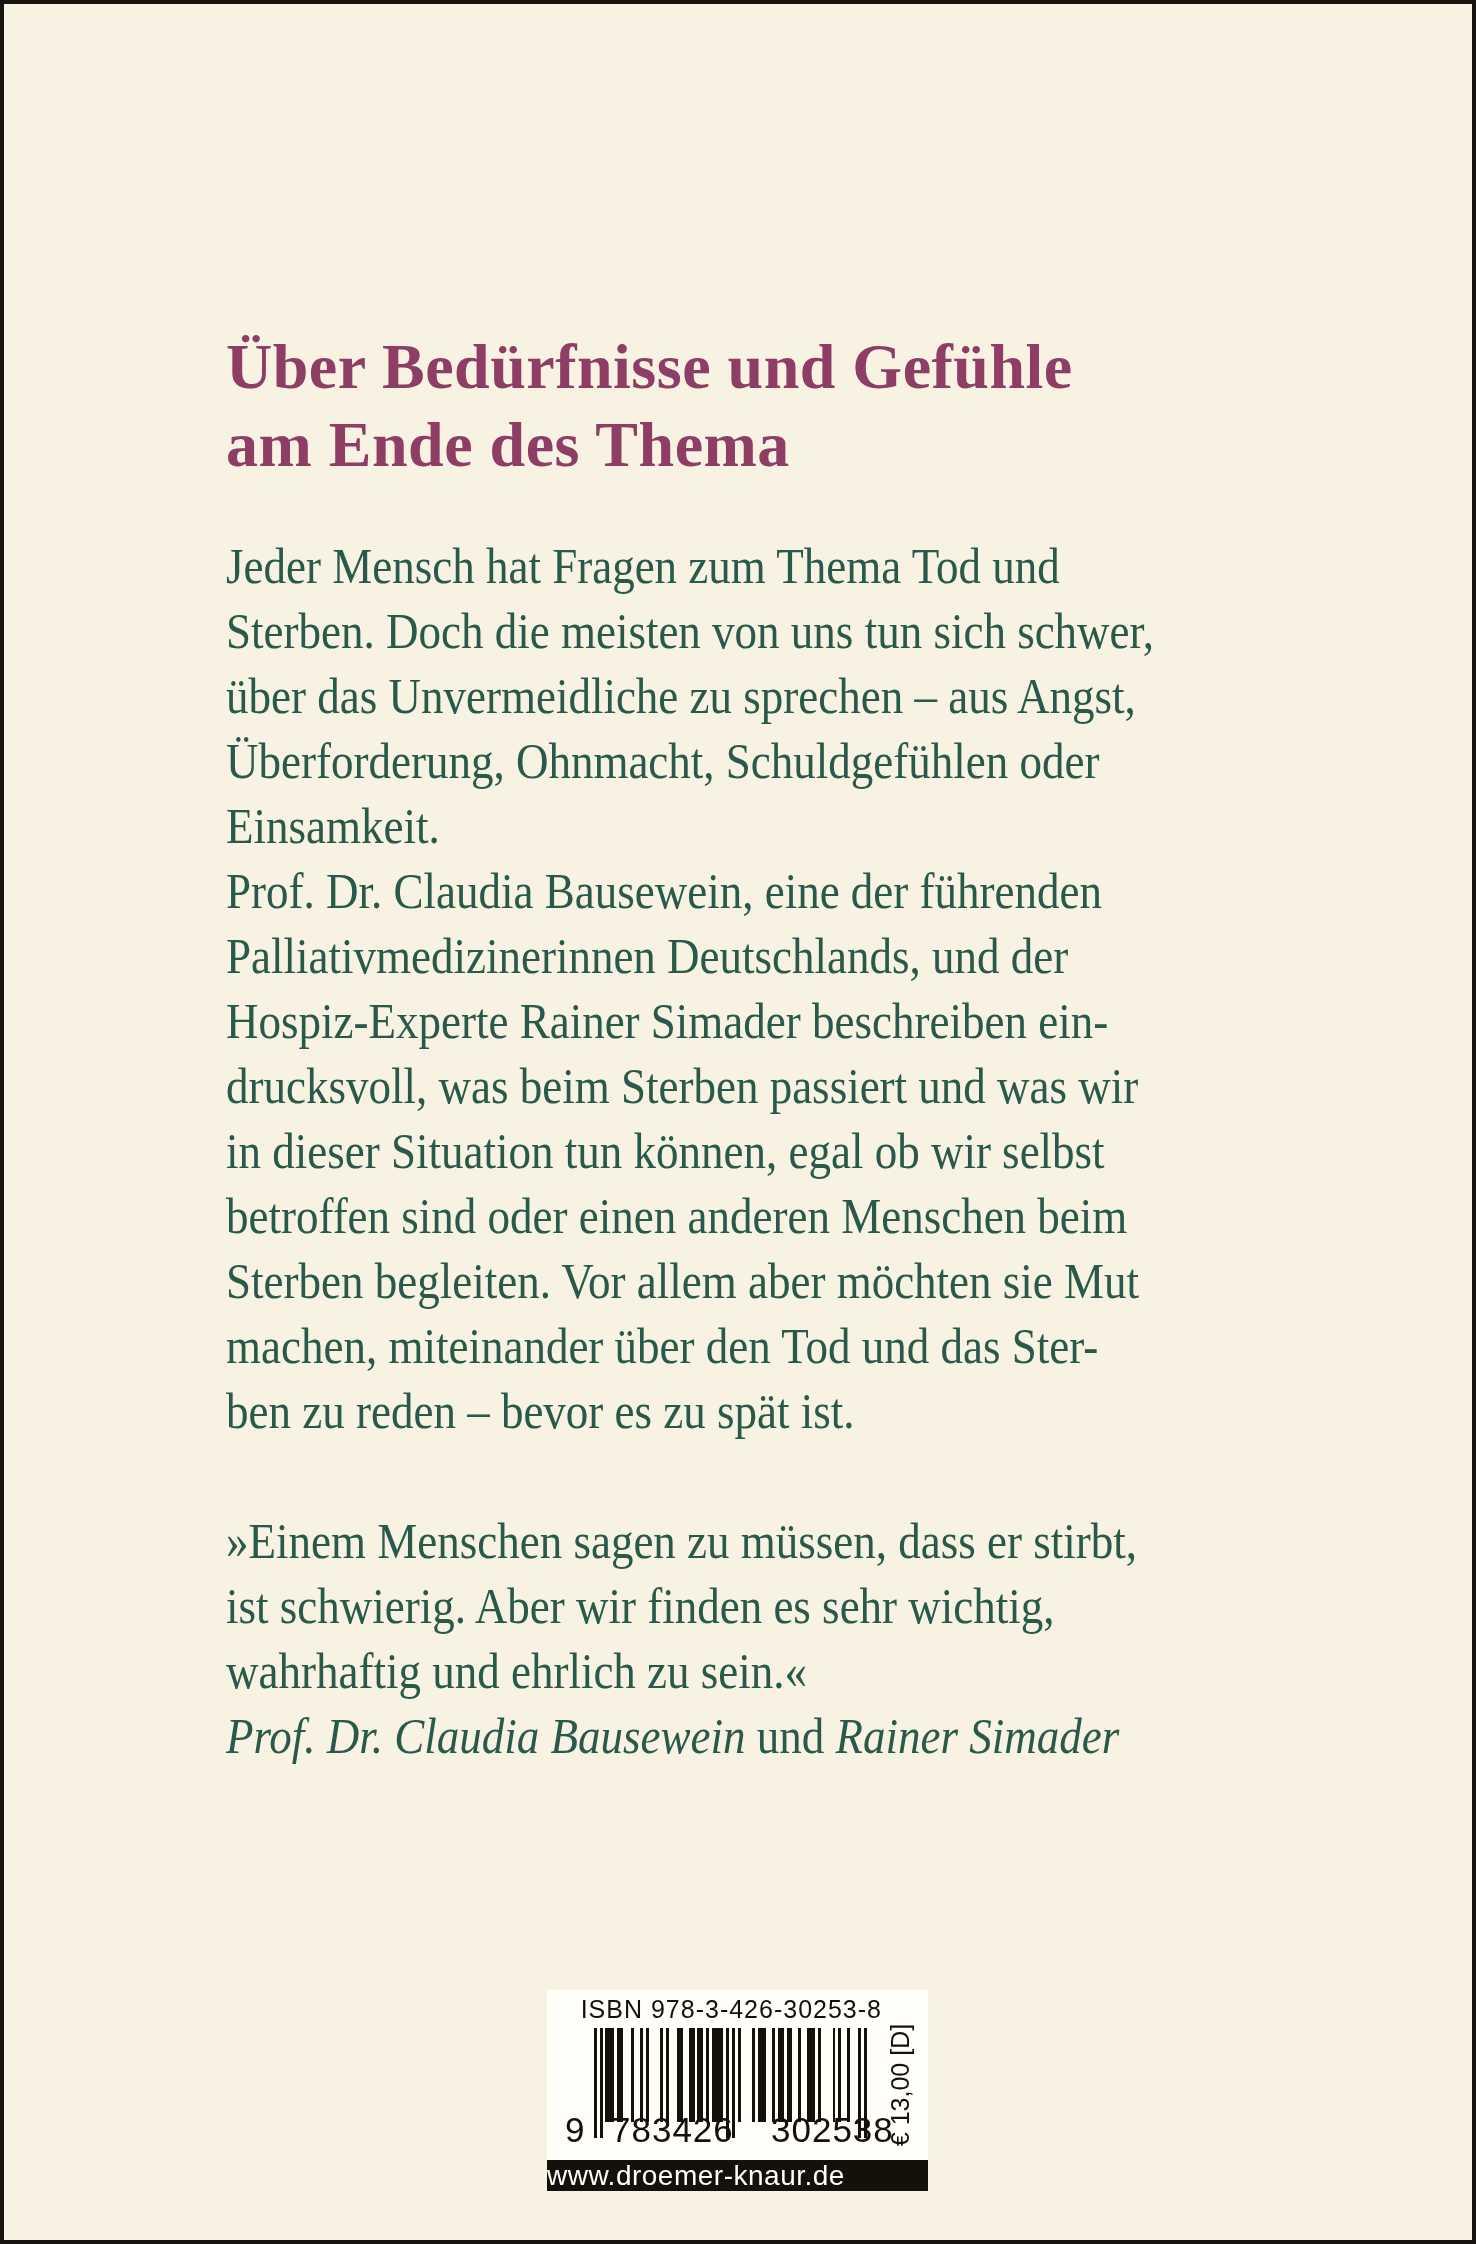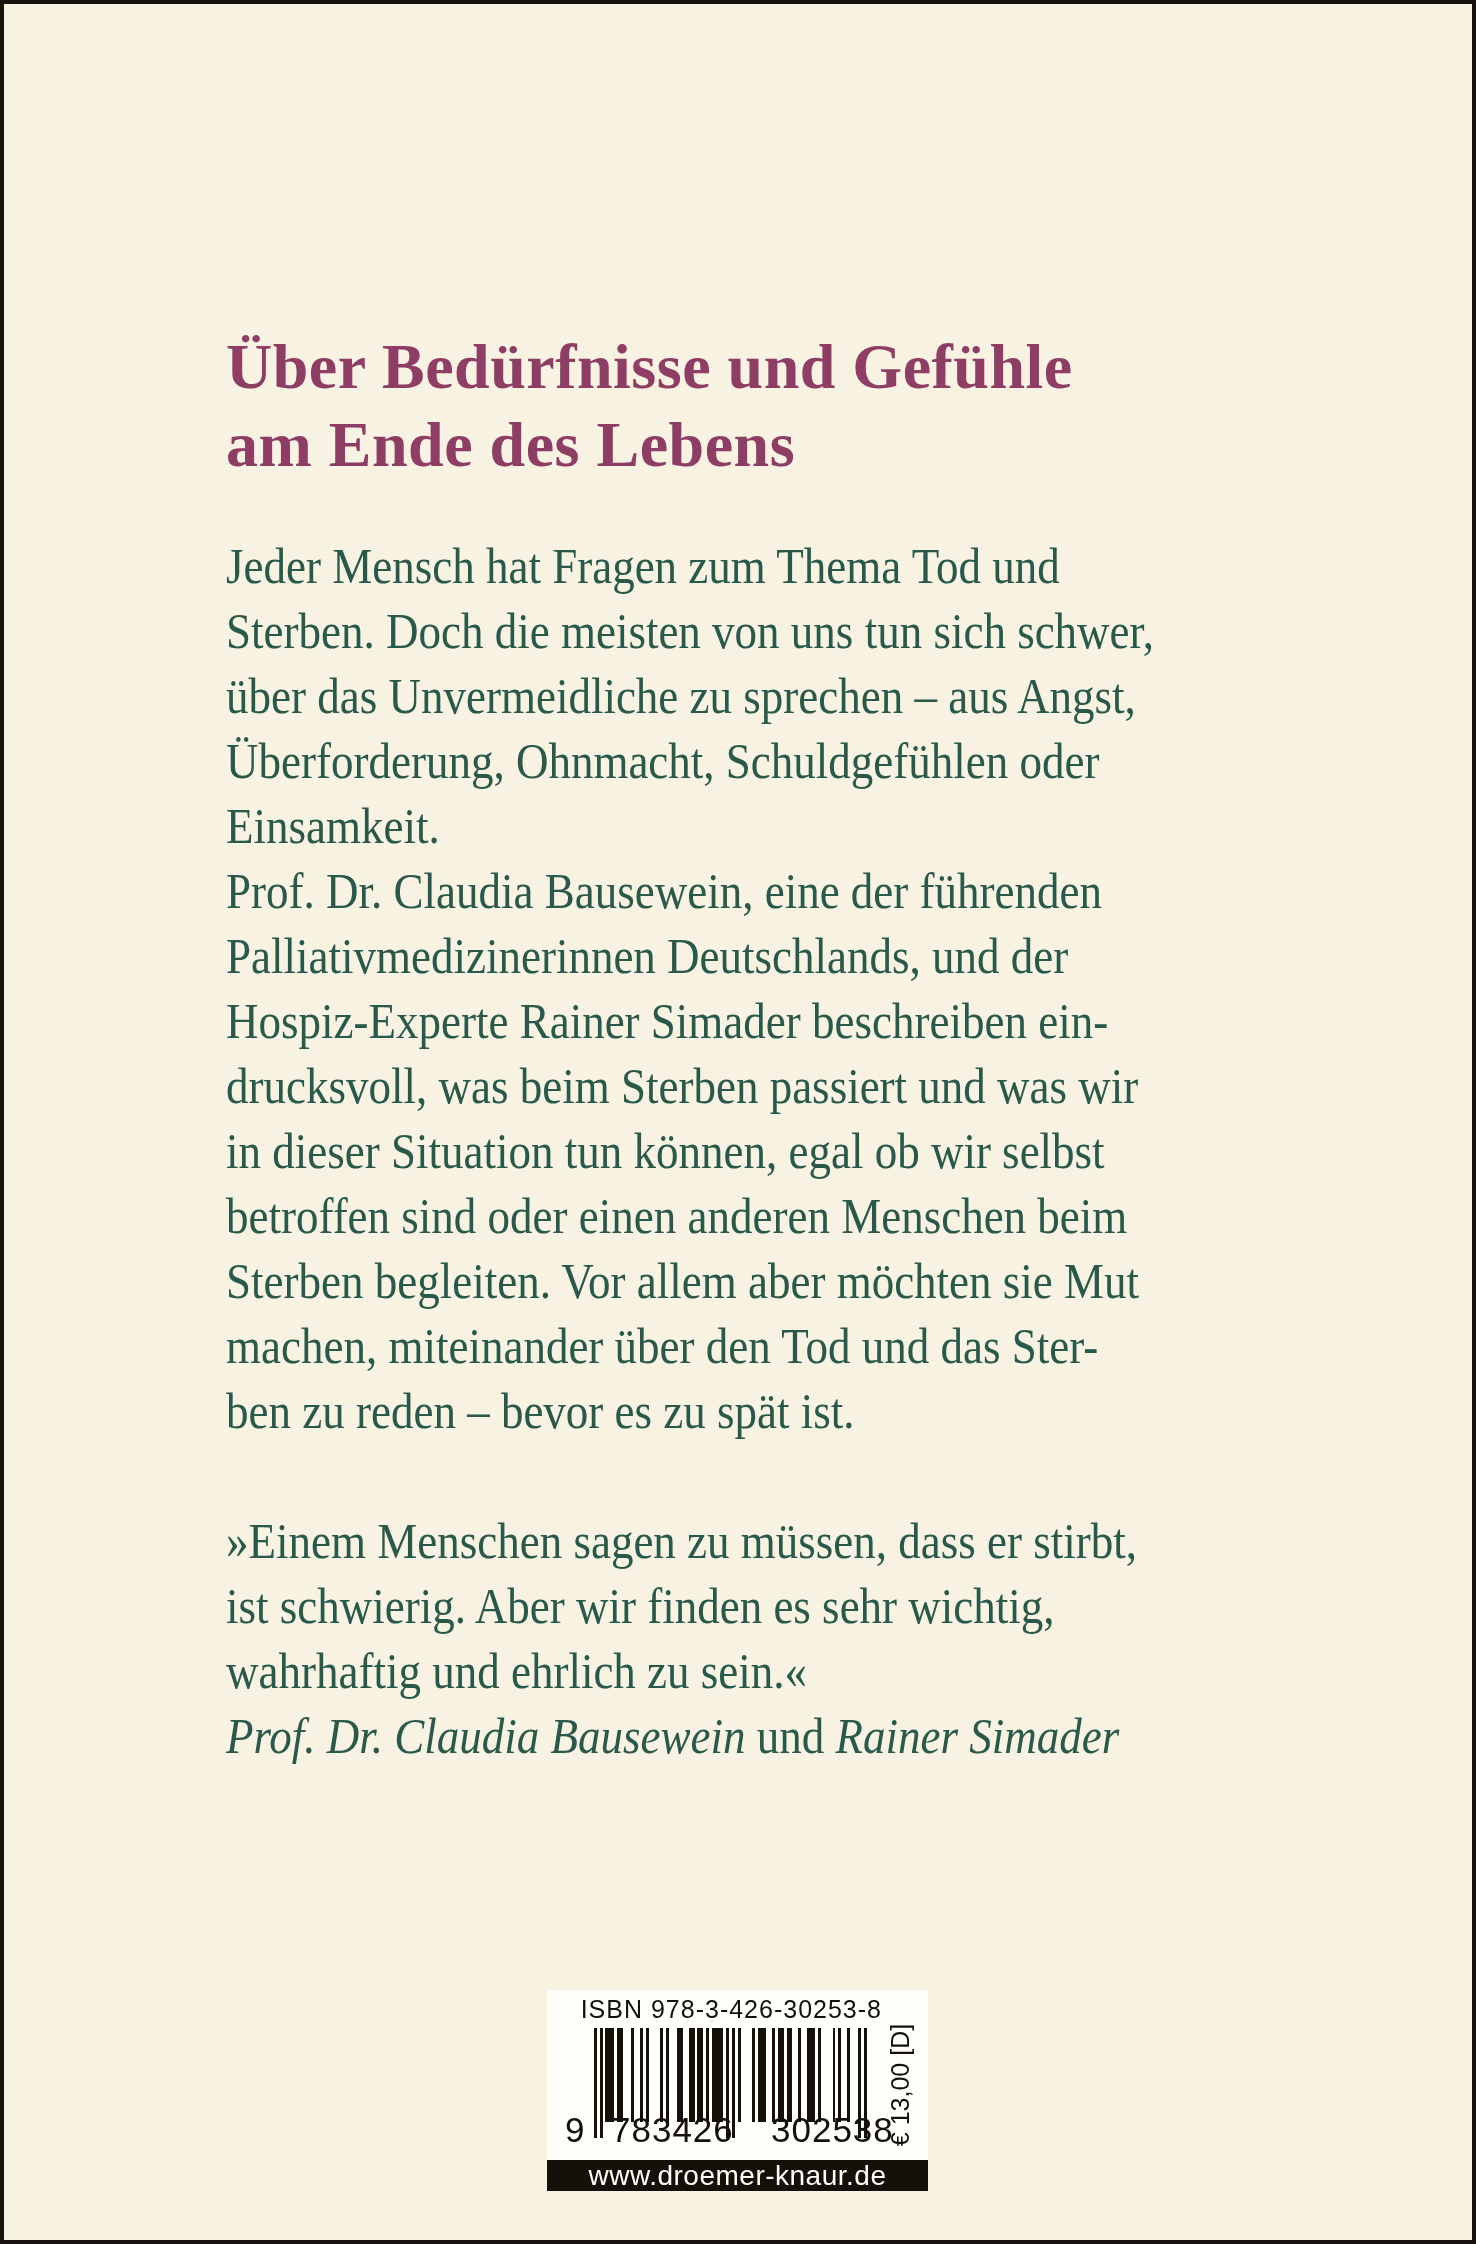--- a/index.html
+++ b/index.html
@@ -105,36 +105,36 @@
   }
   .website-bar {
     position: absolute;
     left: 0;
     bottom: 0;
     width: 100%;
     height: 31px;
     background: #131109;
     display: flex;
     align-items: center;
-    justify-content: center;
+    justify-content: flex-start;
   }
   .website-label {
     color: #fffef9;
     font-size: 28px;
     letter-spacing: 0.5px;
     white-space: nowrap;
   }
 </style>
 </head>
 <body>
 
 <div class="page">
 
   <div class="heading">Über Bedürfnisse und Gefühle
-am Ende des Lebens</div>
+am Ende des Thema</div>
 
   <div class="body-text">Jeder Mensch hat Fragen zum Thema Tod und
 Sterben. Doch die meisten von uns tun sich schwer,
 über das Unvermeidliche zu sprechen – aus Angst,
 Überforderung, Ohnmacht, Schuldgefühlen oder
 Einsamkeit.
 Prof. Dr. Claudia Bausewein, eine der führenden
 Palliativmedizinerinnen Deutschlands, und der
 Hospiz-Experte Rainer Simader beschreiben ein-
 drucksvoll, was beim Sterben passiert und was wir

